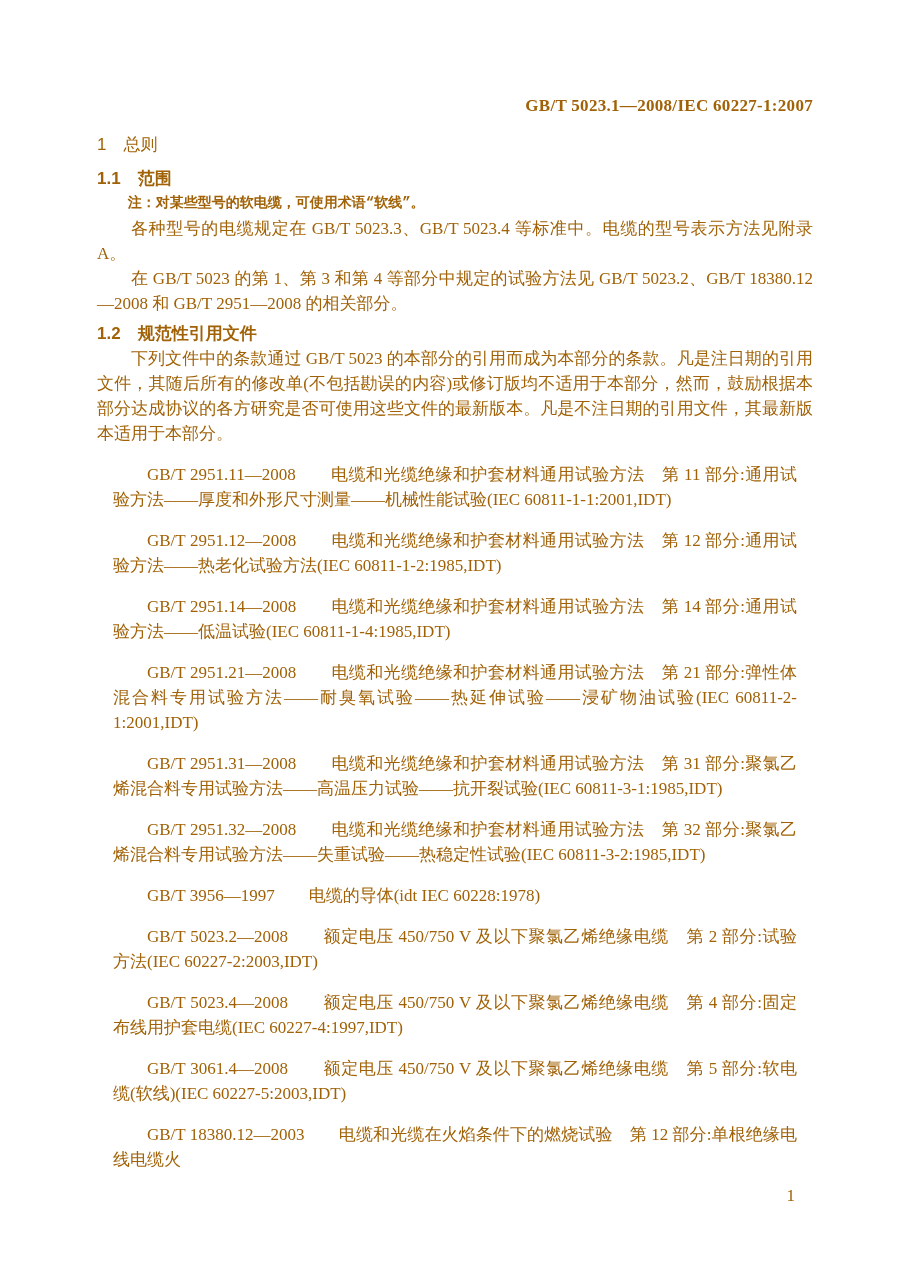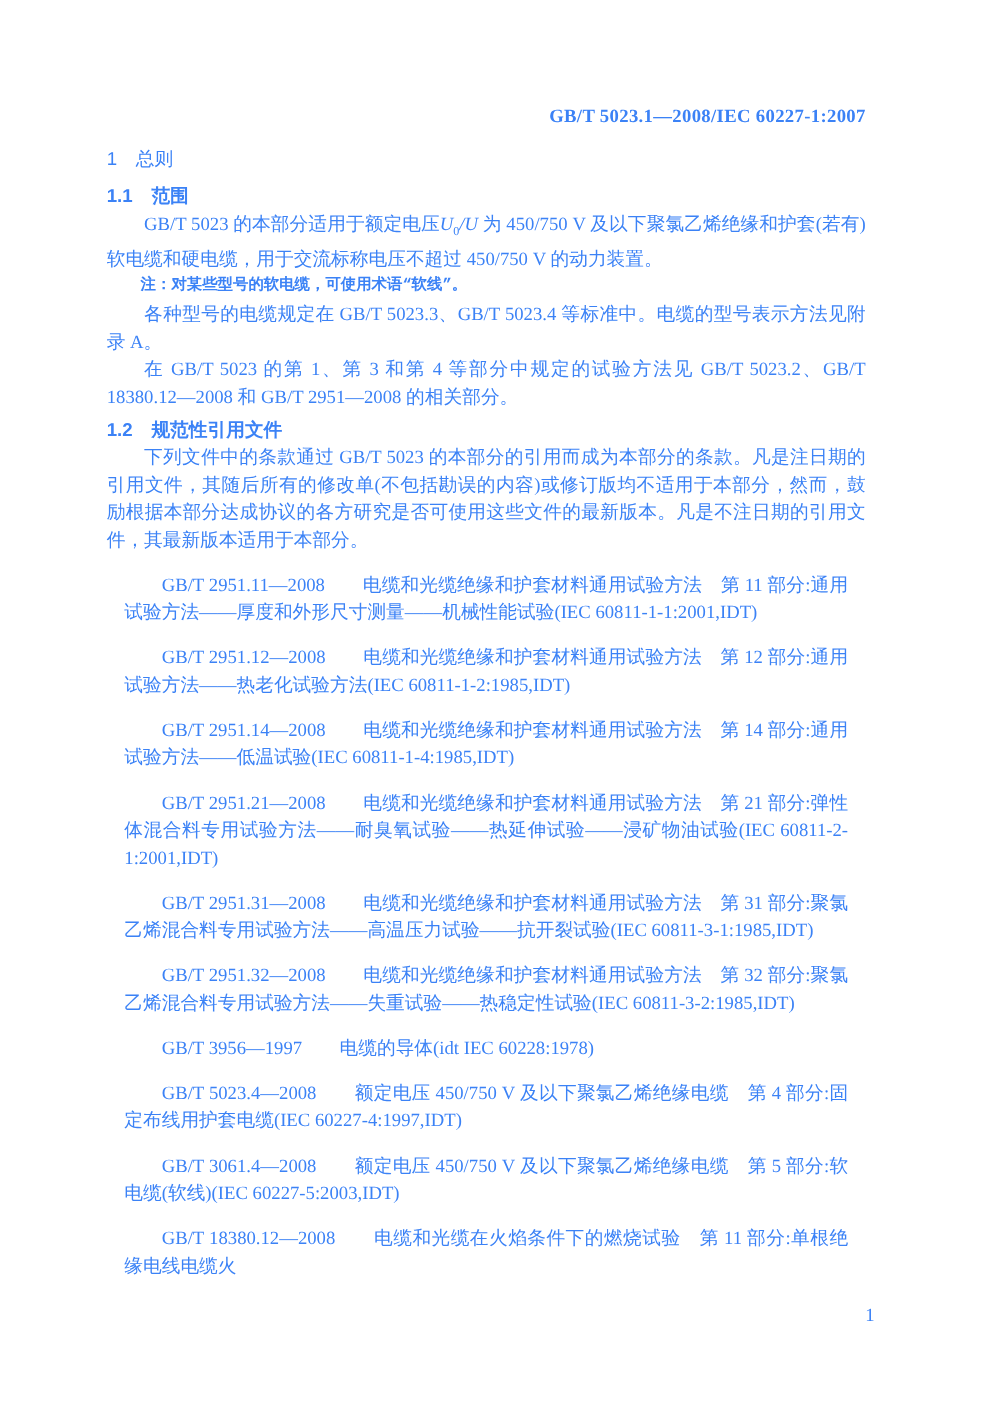--- a/index.html
+++ b/index.html
@@ -2,22 +2,22 @@
 <html lang="zh"><head>
 <meta charset="utf-8">
 <style>
   html, body { margin: 0; padding: 0; background: #ffffff; }
   .page {
     position: relative;
     width: 907px;
     height: 1285px;
     background: #ffffff;
     box-sizing: border-box;
-    padding: 96px 120px 0 97px;
-    color: #3b82f6;
+    padding: 96px 94px 0 97px;
+    color: #a16207;
     font-family: "Liberation Serif", "DejaVu Serif", serif;
     overflow: hidden;
   }
   .running-header {
     text-align: right;
     font-family: "Liberation Serif", "DejaVu Serif", serif;
     font-weight: bold;
     font-size: 17px;
     line-height: 20px;
     letter-spacing: 0.3px;
@@ -81,21 +81,20 @@
 
   <div class="running-header">GB/T 5023.1—2008/IEC 60227-1:2007</div>
 
 
   <div class="body-block">
 
     <h2 class="h-sec">1　总则</h2>
 
     <h3 class="h-sub">1.1　范围</h3>
 
-    <p class="para indent"><span>GB/T 5023 的本部分适用于额定电压</span><span class="var"><span>U</span><sub>0</sub><span>/U</span></span><span> 为 450/750 V 及以下聚氯乙烯绝缘和护套(若有)软电缆和硬电缆，用于交流标称电压不超过 450/750 V 的动力装置。</span></p>
 
     <p class="note">注：对某些型号的软电缆，可使用术语“软线”。</p>
 
     <p class="para indent">各种型号的电缆规定在 GB/T 5023.3、GB/T 5023.4 等标准中。电缆的型号表示方法见附录 A。</p>
 
     <p class="para indent">在 GB/T 5023 的第 1、第 3 和第 4 等部分中规定的试验方法见 GB/T 5023.2、GB/T 18380.12—2008 和 GB/T 2951—2008 的相关部分。</p>
 
     <h3 class="h-sub second">1.2　规范性引用文件</h3>
 
     <p class="para indent">下列文件中的条款通过 GB/T 5023 的本部分的引用而成为本部分的条款。凡是注日期的引用文件，其随后所有的修改单(不包括勘误的内容)或修订版均不适用于本部分，然而，鼓励根据本部分达成协议的各方研究是否可使用这些文件的最新版本。凡是不注日期的引用文件，其最新版本适用于本部分。</p>
@@ -109,26 +108,27 @@
         <p class="para indent ref">GB/T 2951.14—2008　　电缆和光缆绝缘和护套材料通用试验方法　第 14 部分:通用试验方法——低温试验(IEC 60811-1-4:1985,IDT)</p>
 
         <p class="para indent ref">GB/T 2951.21—2008　　电缆和光缆绝缘和护套材料通用试验方法　第 21 部分:弹性体混合料专用试验方法——耐臭氧试验——热延伸试验——浸矿物油试验(IEC 60811-2-1:2001,IDT)</p>
 
         <p class="para indent ref">GB/T 2951.31—2008　　电缆和光缆绝缘和护套材料通用试验方法　第 31 部分:聚氯乙烯混合料专用试验方法——高温压力试验——抗开裂试验(IEC 60811-3-1:1985,IDT)</p>
 
         <p class="para indent ref">GB/T 2951.32—2008　　电缆和光缆绝缘和护套材料通用试验方法　第 32 部分:聚氯乙烯混合料专用试验方法——失重试验——热稳定性试验(IEC 60811-3-2:1985,IDT)</p>
 
         <p class="para indent ref">GB/T 3956—1997　　电缆的导体(idt IEC 60228:1978)</p>
 
+        <p class="para indent ref">GB/T 5023.2—2008　　额定电压 450/750 V 及以下聚氯乙烯绝缘电缆　第 2 部分:试验方法(IEC 60227-2:2003,IDT)</p>
 
 
         <p class="para indent ref">GB/T 5023.4—2008　　额定电压 450/750 V 及以下聚氯乙烯绝缘电缆　第 4 部分:固定布线用护套电缆(IEC 60227-4:1997,IDT)</p>
 
         <p class="para indent ref">GB/T 3061.4—2008　　额定电压 450/750 V 及以下聚氯乙烯绝缘电缆　第 5 部分:软电缆(软线)(IEC 60227-5:2003,IDT)</p>
 
-        <p class="para indent ref">GB/T 18380.12—2008　　电缆和光缆在火焰条件下的燃烧试验　第 11 部分:单根绝缘电线电缆火</p>
+        <p class="para indent ref">GB/T 18380.12—2003　　电缆和光缆在火焰条件下的燃烧试验　第 12 部分:单根绝缘电线电缆火</p>
       </div>
 
   </div>
 
   <div class="page-number">1</div>
 
 </div>
 
 </body></html>

